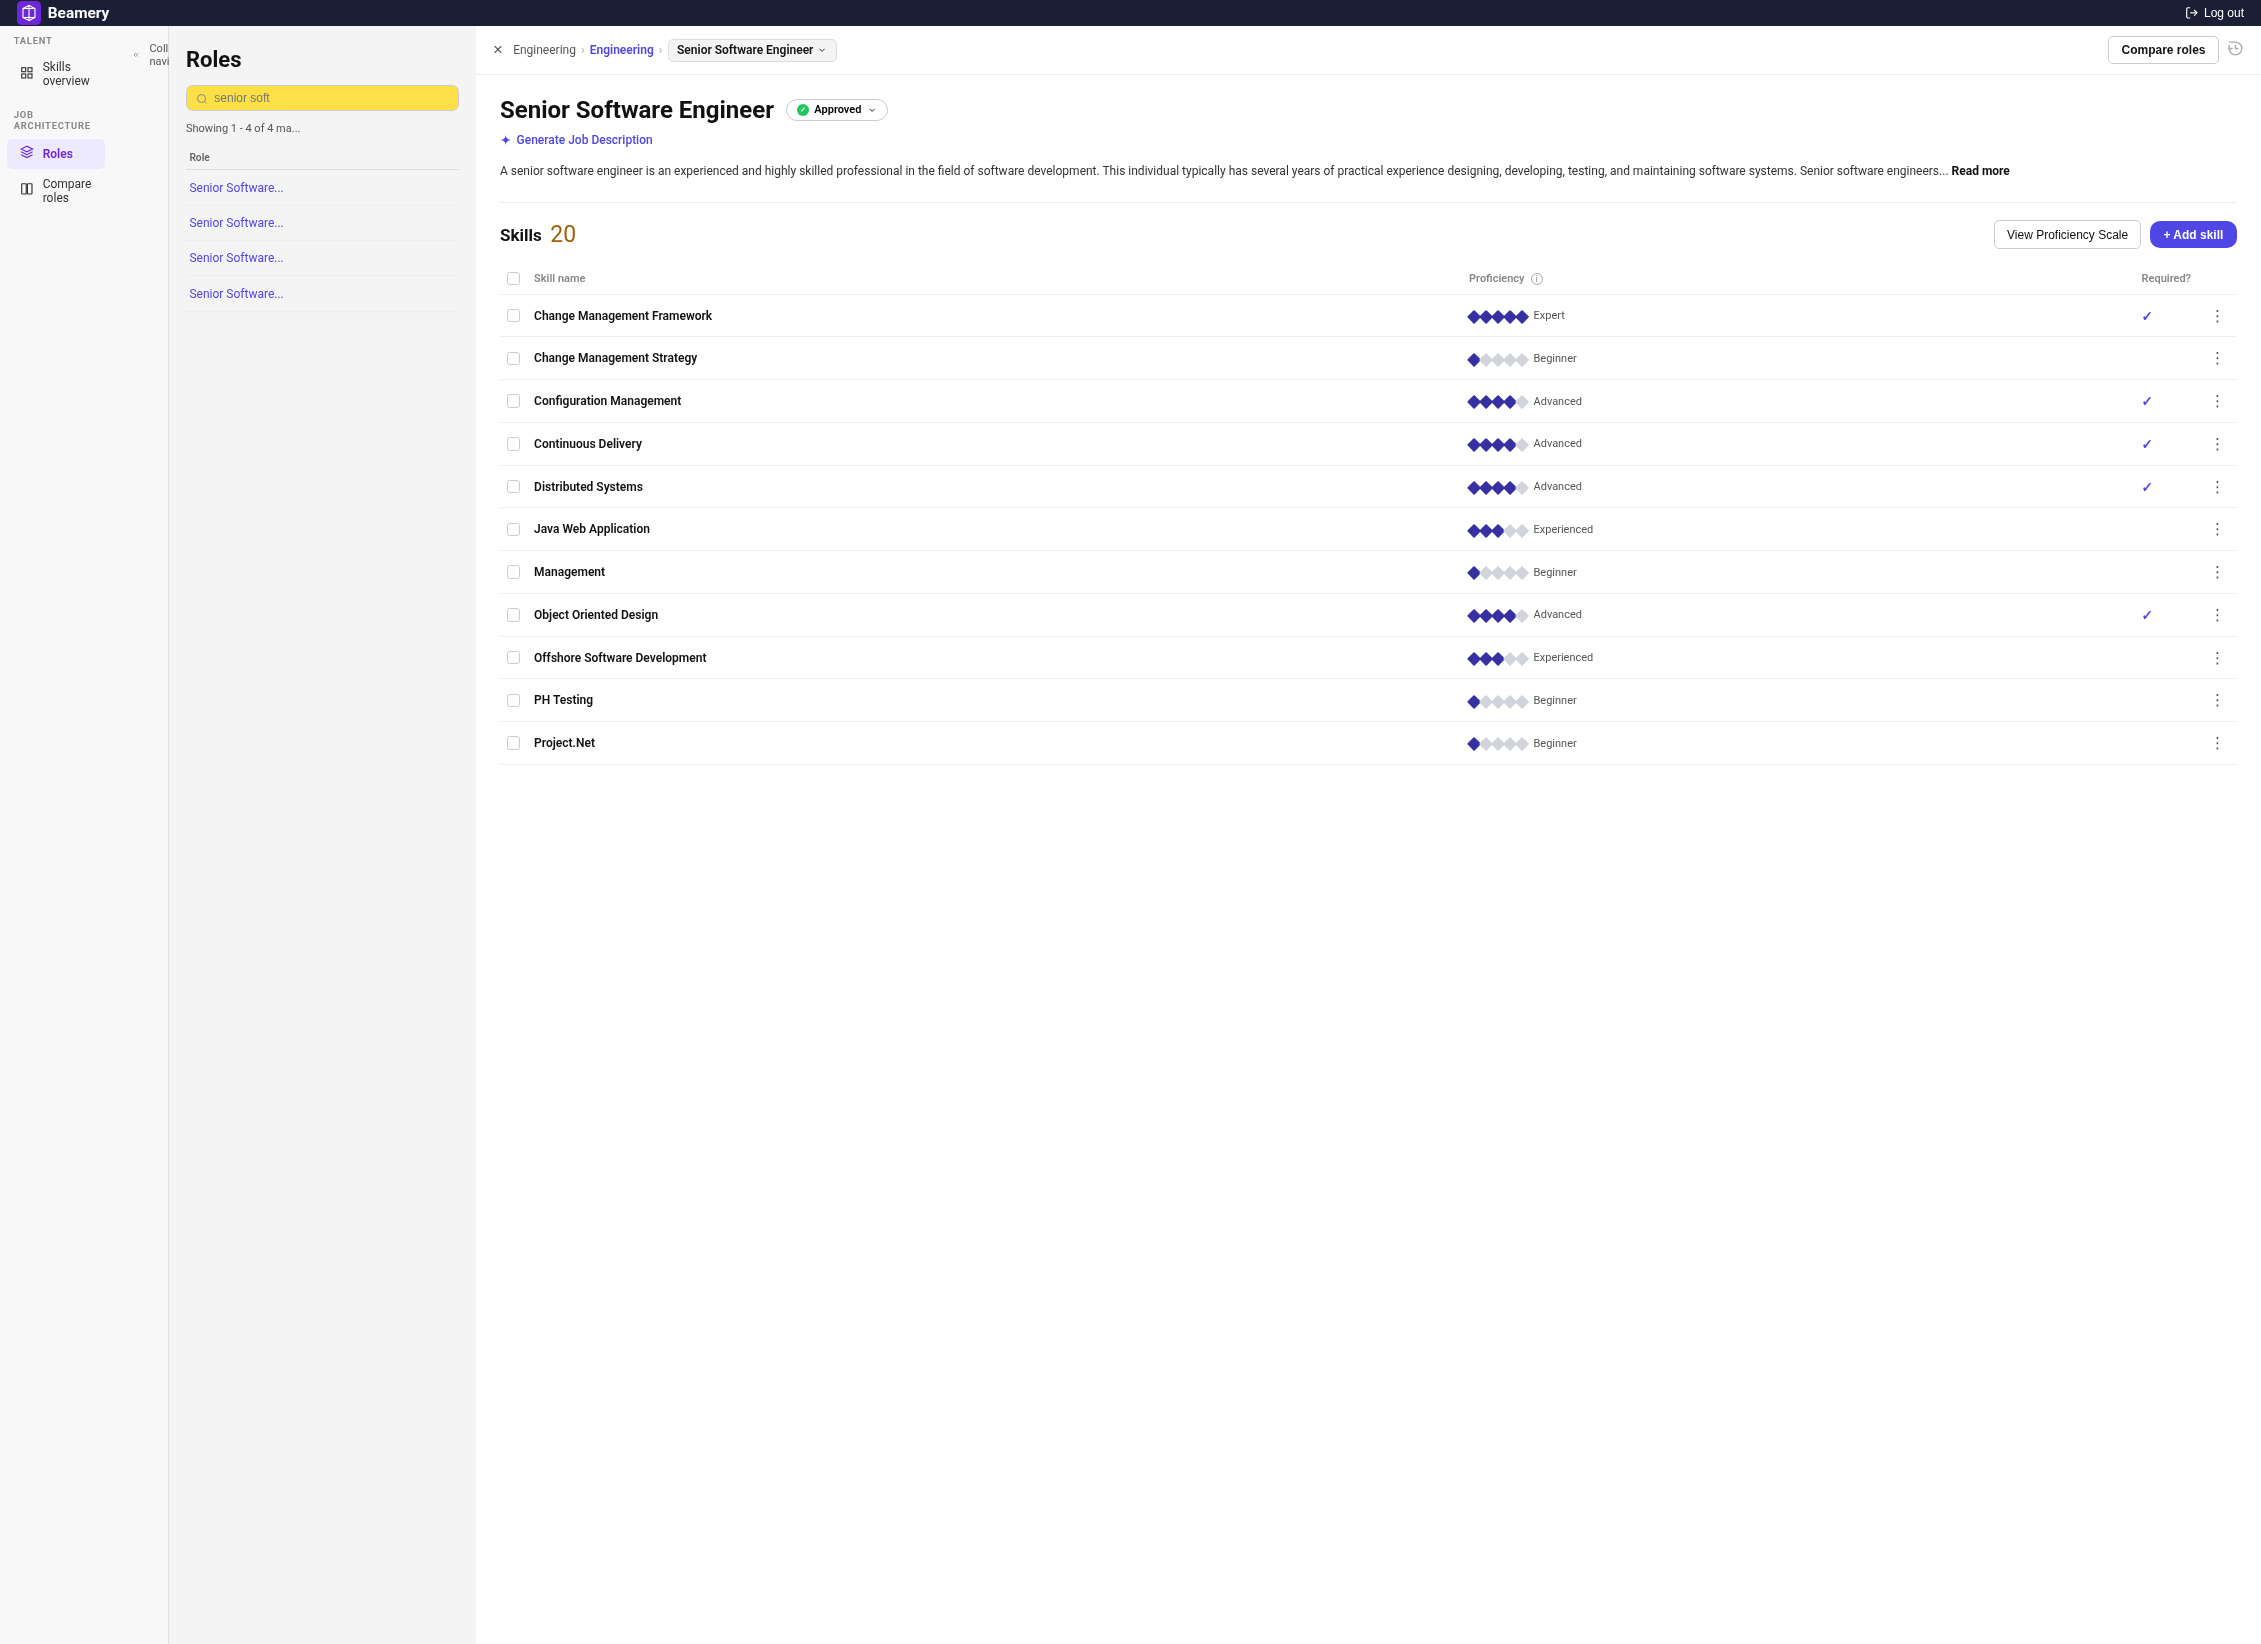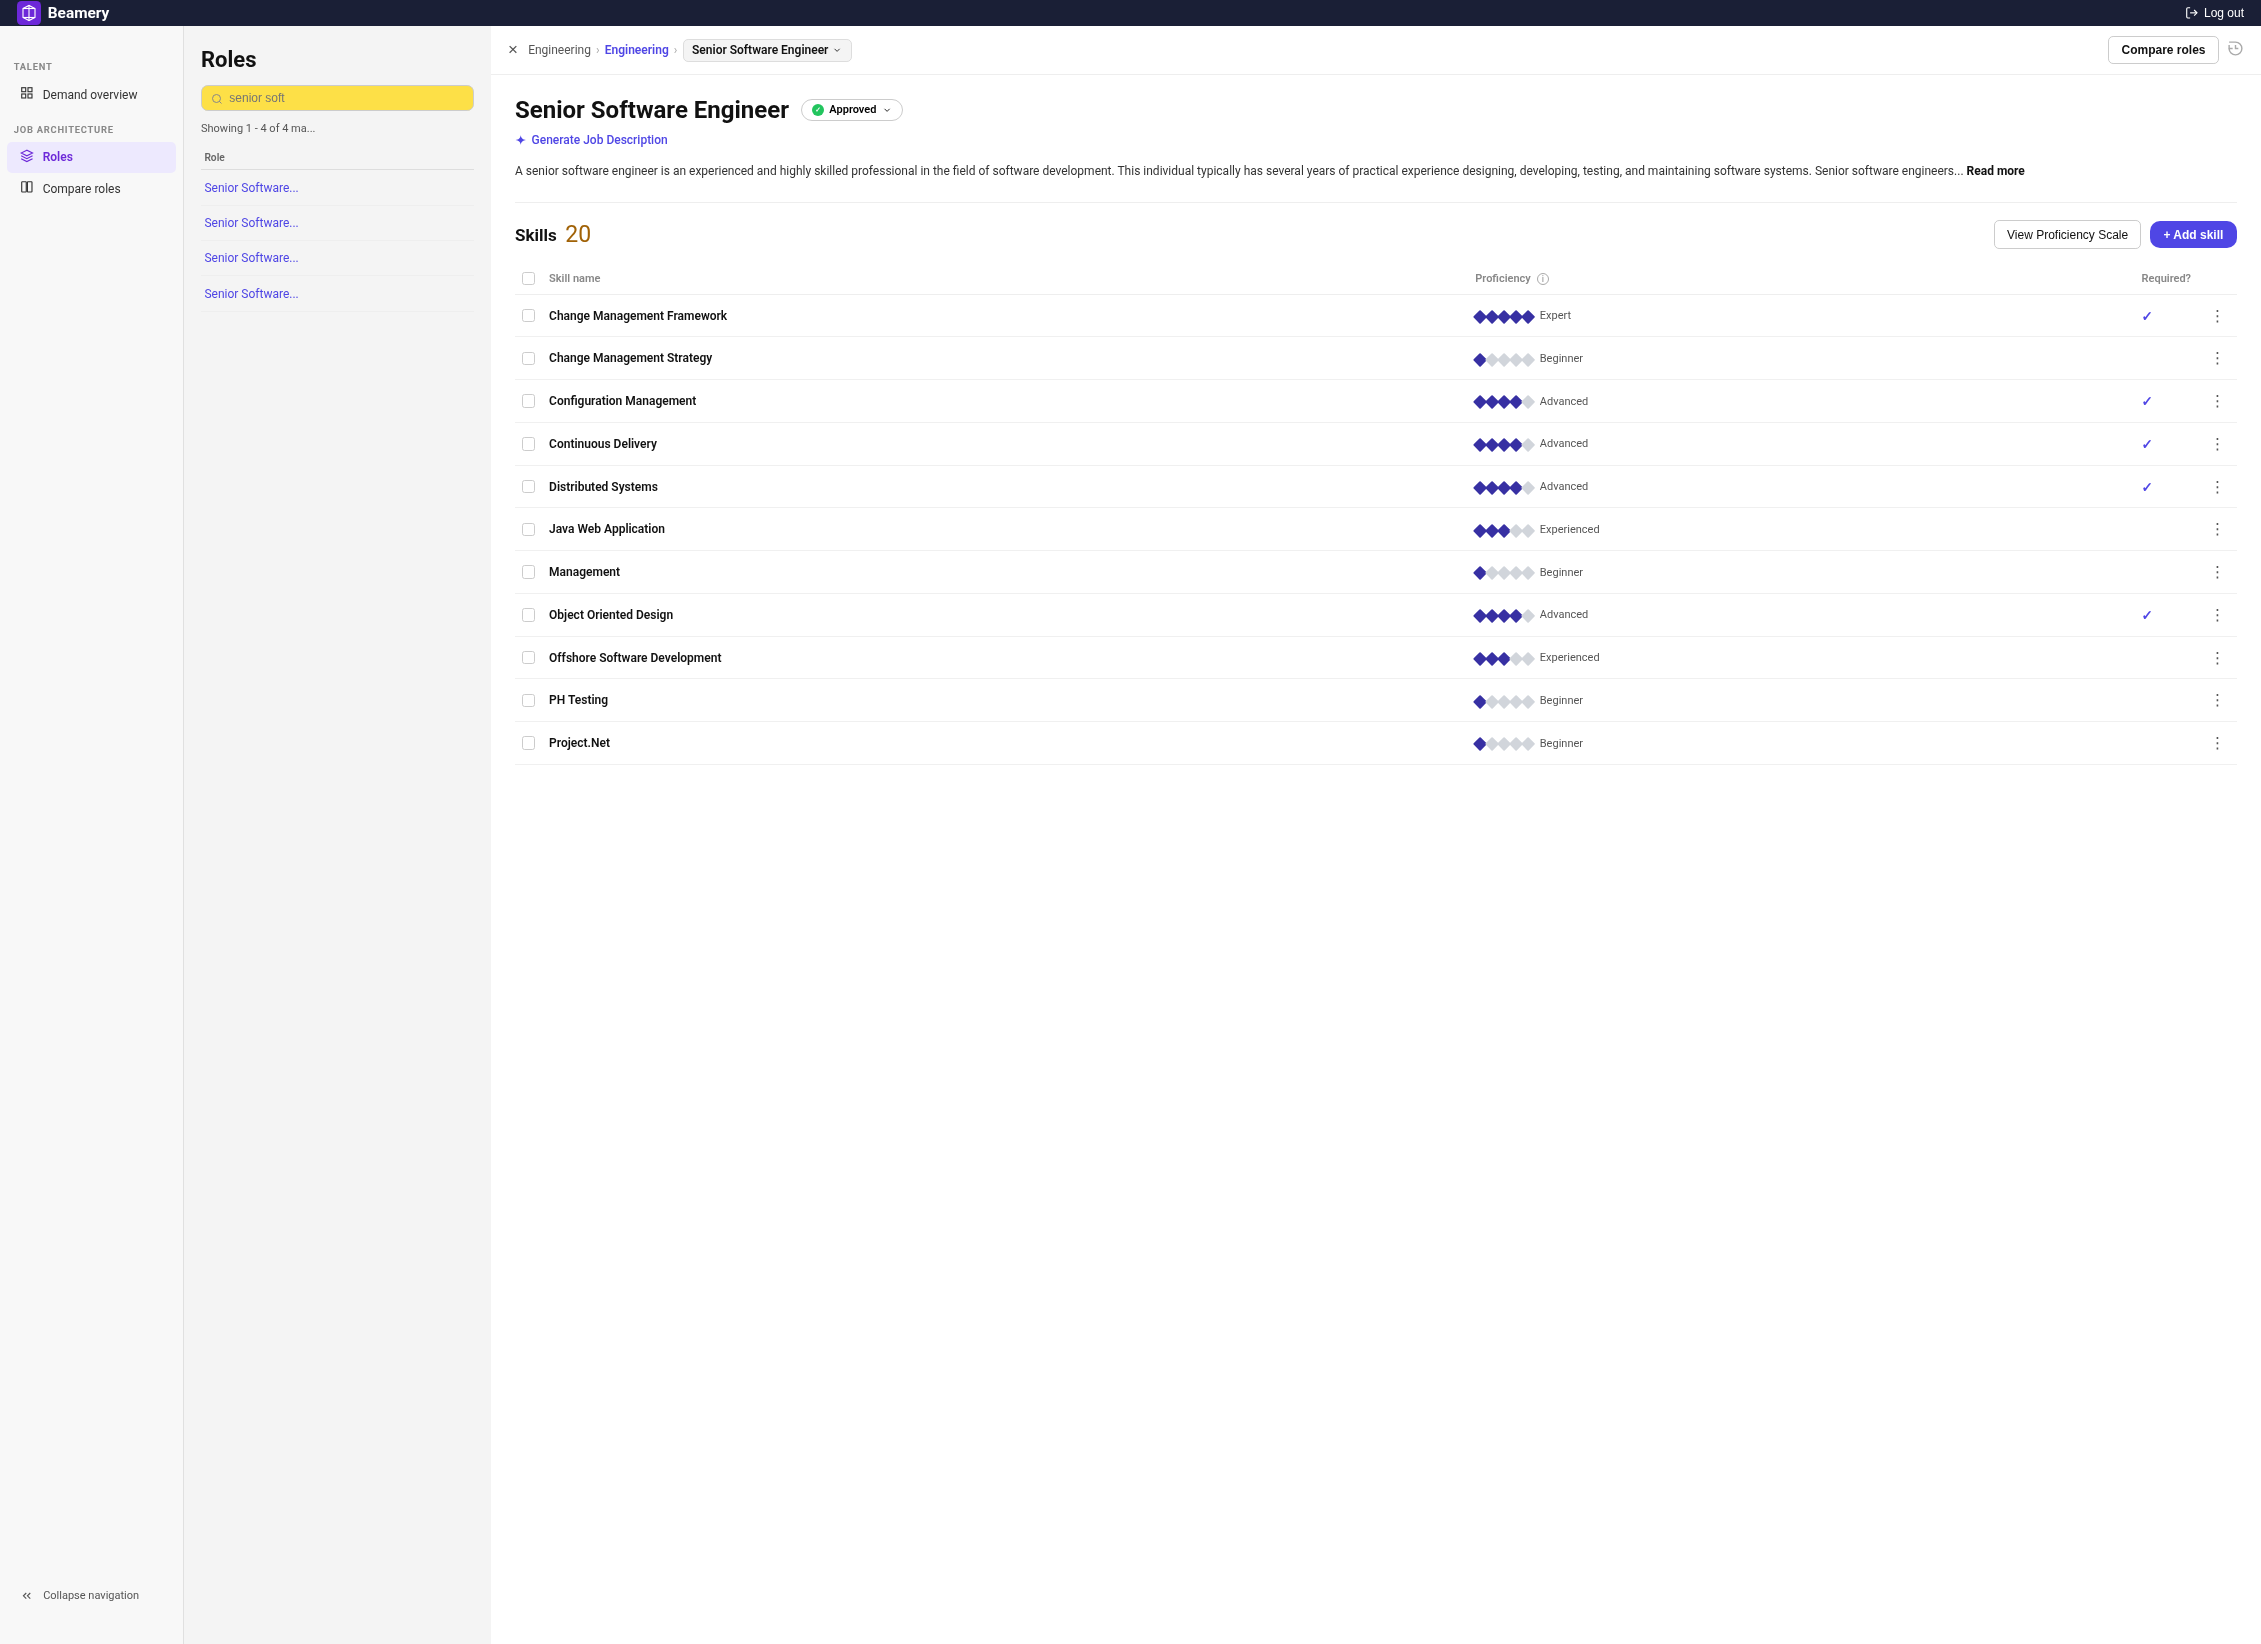--- a/index.html
+++ b/index.html
@@ -40,27 +40,27 @@
 
     
     .main-layout {
       display: flex;
       flex: 1;
       overflow: hidden;
     }
 
     
     .sidebar {
-      width: 184px;
+      width: 169px;
       background: #f8f8f8;
       border-right: 0.9px solid #e0e0e0;
       display: flex;
-      flex-direction: column;
+      flex-direction: row;
       justify-content: space-between;
-      padding: 35px 0;
+      padding: 9px 0;
       flex-shrink: 0;
     }
     .sidebar-section-label {
       font-size: 9.4px;
       font-weight: 700;
       color: #888;
       letter-spacing: 0.08em;
       padding: 0 13.7px 6.8px;
       text-transform: uppercase;
     }
@@ -439,21 +439,21 @@
       <div class="sidebar-section-label">TALENT</div>
       <div class="sidebar-item">
         <span class="icon">
           <svg width="13.7" height="13.7" viewBox="0 0 24 24" fill="none" stroke="currentColor" stroke-width="2">
             <rect x="3" y="3" width="7" height="7"></rect>
               <rect x="14" y="3" width="7" height="7"></rect>
               <rect x="3" y="14" width="7" height="7"></rect>
               <rect x="14" y="14" width="7" height="7"></rect>
           </svg>
         </span>
-        <span>Demand overview</span>
+        <span>Skills overview</span>
       </div>
 
       <div class="sidebar-section-label" style="margin-top:13.7px;">JOB ARCHITECTURE</div>
       <div class="sidebar-item active">
         <span class="icon">
           <svg width="13.7" height="13.7" viewBox="0 0 24 24" fill="none" stroke="currentColor" stroke-width="2">
             <path d="M12 2L2 7l10 5 10-5-10-5zM2 17l10 5 10-5M2 12l10 5 10-5"></path>
           </svg>
         </span>
         <span>Roles</span>

